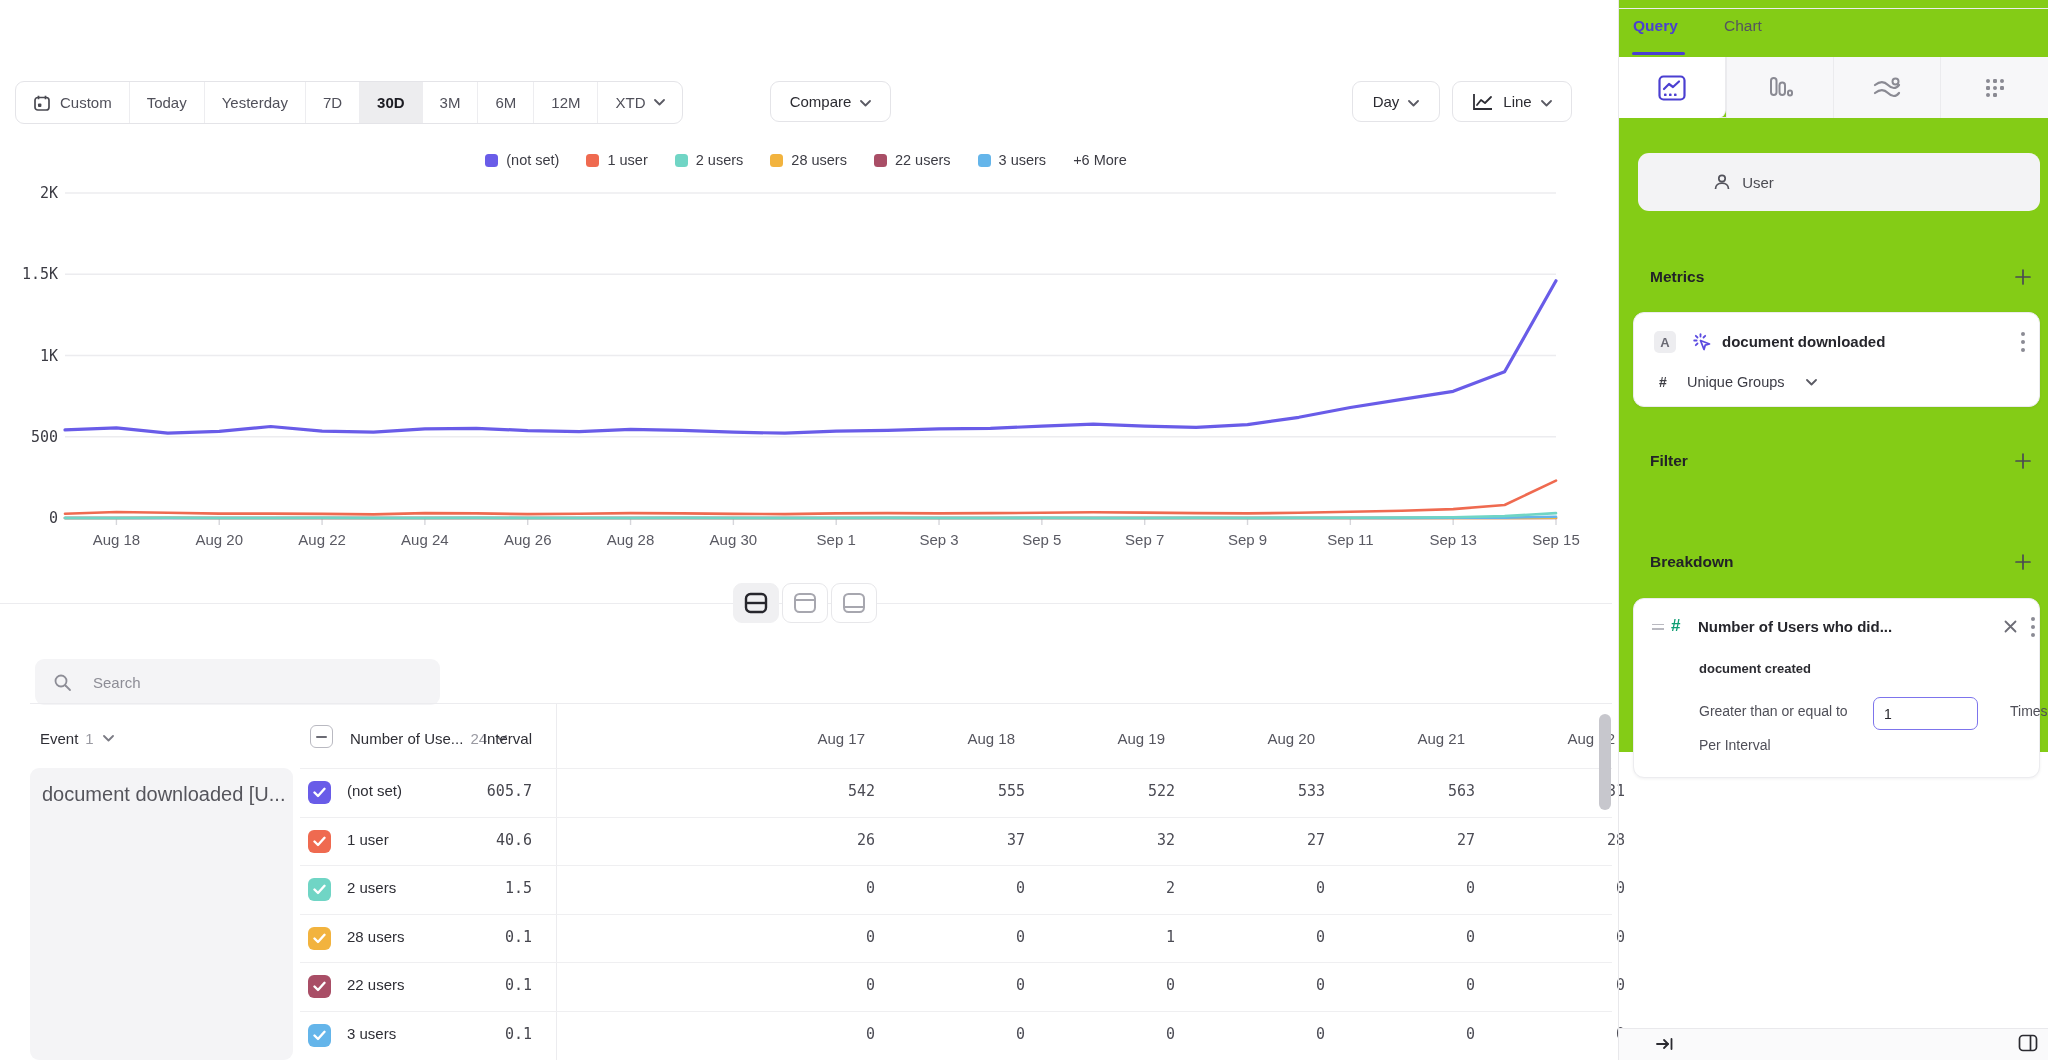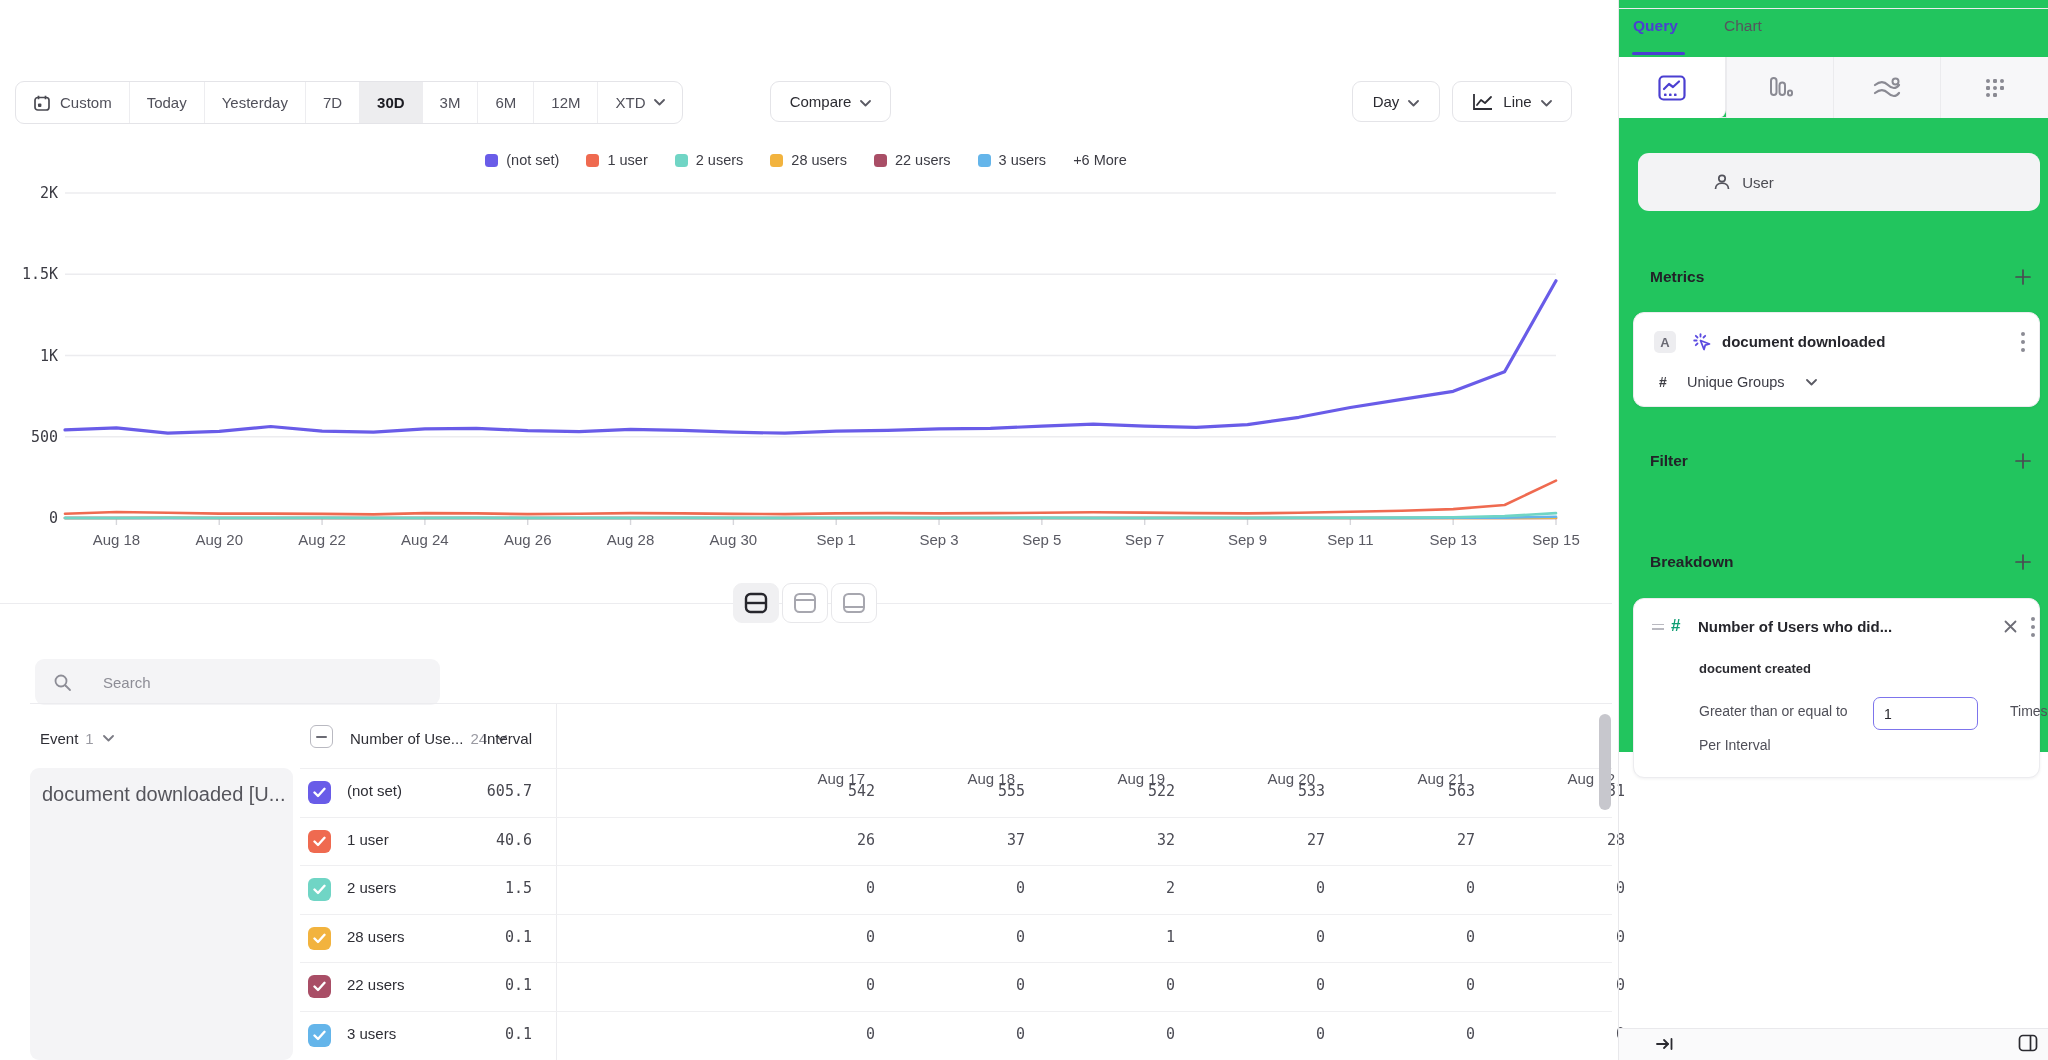--- a/index.html
+++ b/index.html
@@ -25,31 +25,31 @@
   
   #chart-svg{left:0;top:140px;}
   
   .divider-h{left:0;top:603px;width:1612px;height:1px;background:#ececef;}
   .layout-toggle{left:733px;top:583px;display:flex;gap:3px;}
   .lt-btn{width:46px;height:40px;border-radius:9px;display:flex;align-items:center;justify-content:center;
     background:#fff;border:1px solid #e7e7ea;box-sizing:border-box;cursor:pointer;}
   .lt-btn.active{background:#f0f0f2;border-color:#f0f0f2;}
   
   .search-box{left:35px;top:659px;width:405px;height:46px;background:#f4f4f6;border-radius:9px;
-    display:flex;align-items:center;gap:29px;padding:0 18px;box-sizing:border-box;}
+    display:flex;align-items:center;gap:19px;padding:0 18px;box-sizing:border-box;}
   .search-box input{border:none;background:transparent;outline:none;font-size:15px;color:#2b2b31;
     font-family:"Liberation Sans",sans-serif;width:320px;}
   .search-box input::placeholder{color:#8d8d96;}
   .hdr-line{left:30px;top:703px;width:1582px;height:1px;background:#ececef;}
   .vcol-line{left:556px;top:703px;width:1px;height:357px;background:#ececef;}
   .th{position:absolute;top:722px;height:32px;display:flex;align-items:center;font-size:15px;color:#2e2e35;}
   .th .dim{color:#9a9aa2;margin-left:7px;}
   .th .chev{margin-left:9px;display:flex;}
   .date-th{position:absolute;top:722px;height:32px;width:150px;box-sizing:border-box;padding-right:38px;
-    display:flex;align-items:center;justify-content:flex-end;font-size:15px;color:#55555e;margin-top:40px;}
+    display:flex;align-items:center;justify-content:flex-end;font-size:15px;color:#55555e;}
   .event-cell{left:30px;top:768px;width:263px;height:292px;background:#f4f4f6;border-radius:9px;}
   .event-cell span{position:absolute;left:12px;top:15px;font-size:20px;color:#55555c;white-space:nowrap;}
   .trow{position:absolute;left:0;width:1612px;height:49px;}
   .trow .rline{position:absolute;left:300px;right:0;top:0;height:1px;background:#efeff1;}
   .rcheck{position:absolute;left:308px;top:13px;width:23px;height:23px;border-radius:6px;
     display:flex;align-items:center;justify-content:center;cursor:pointer;}
   .rlabel{position:absolute;left:347px;top:14px;font-size:15px;color:#2e2e35;}
   .ravg{position:absolute;left:420px;top:14px;width:112px;text-align:right;font-size:15px;color:#46464e;}
   .rval{position:absolute;top:14px;width:150px;box-sizing:border-box;padding-right:28px;text-align:right;
     font-size:15px;color:#4c4c55;}
@@ -420,21 +420,21 @@
         <div class="rval mono" style="left: 1203px;">0</div>
         <div class="rval mono" style="left: 1353px;">0</div>
         <div class="rval mono" style="left: 1503px;">0</div>
       </div>
     </div>
 
   <div class="abs scroll-pill"></div>
 </div>
 
 <div class="abs panel-border"></div>
-<div class="abs" style="left:1619px;top:0;width:429px;height:752px;background:#22c55e;">
+<div class="abs" style="left:1619px;top:0;width:429px;height:752px;background:#84cc16;">
   <div class="abs panel-topline" style="left:0;top:8px;"></div>
 
   <div class="tab active" style="left:14px;"><span>Query</span></div>
   <div class="tab inactive" style="left:105px;"><span>Chart</span></div>
   <div class="abs tab-underline" style="left:13px;top:52px;"></div>
 
   <div class="abs ct-row" style="left:0;top:57px;">
     <div class="ct-cell active" style="left:0;">
       <span style="display:flex;">
           <svg width="28" height="26" viewBox="0 0 28 26">

